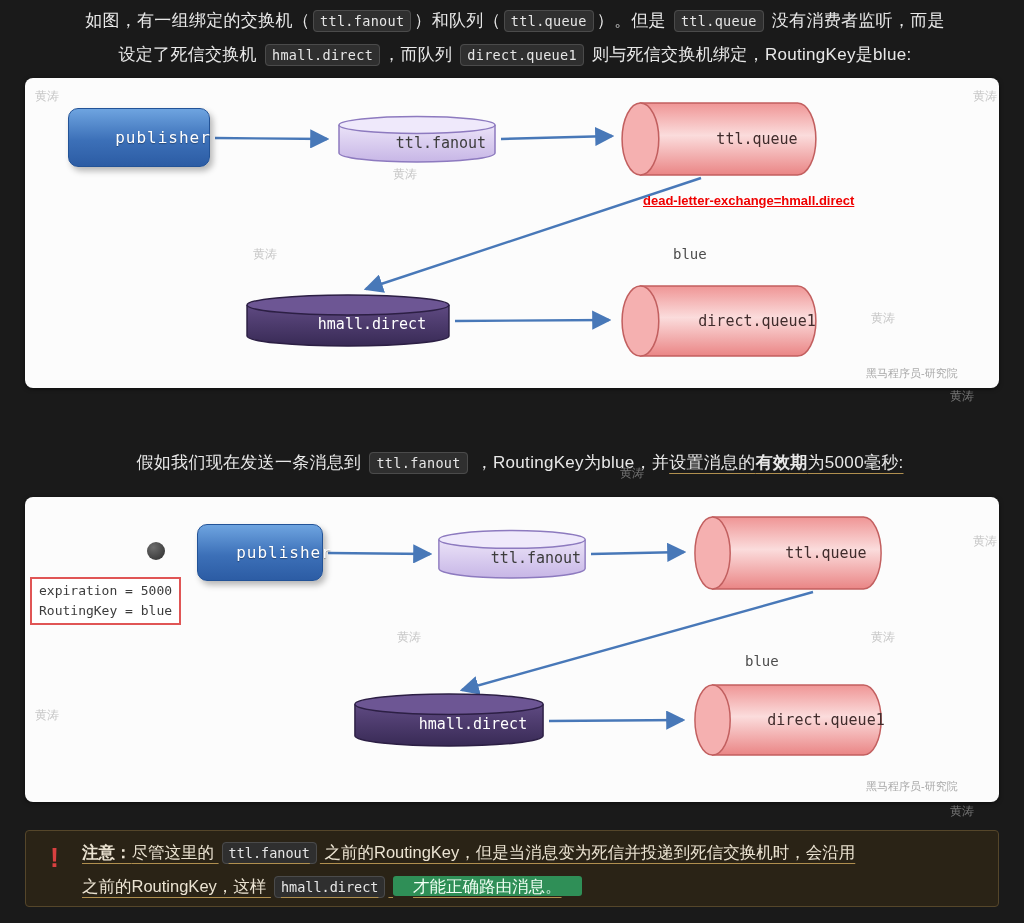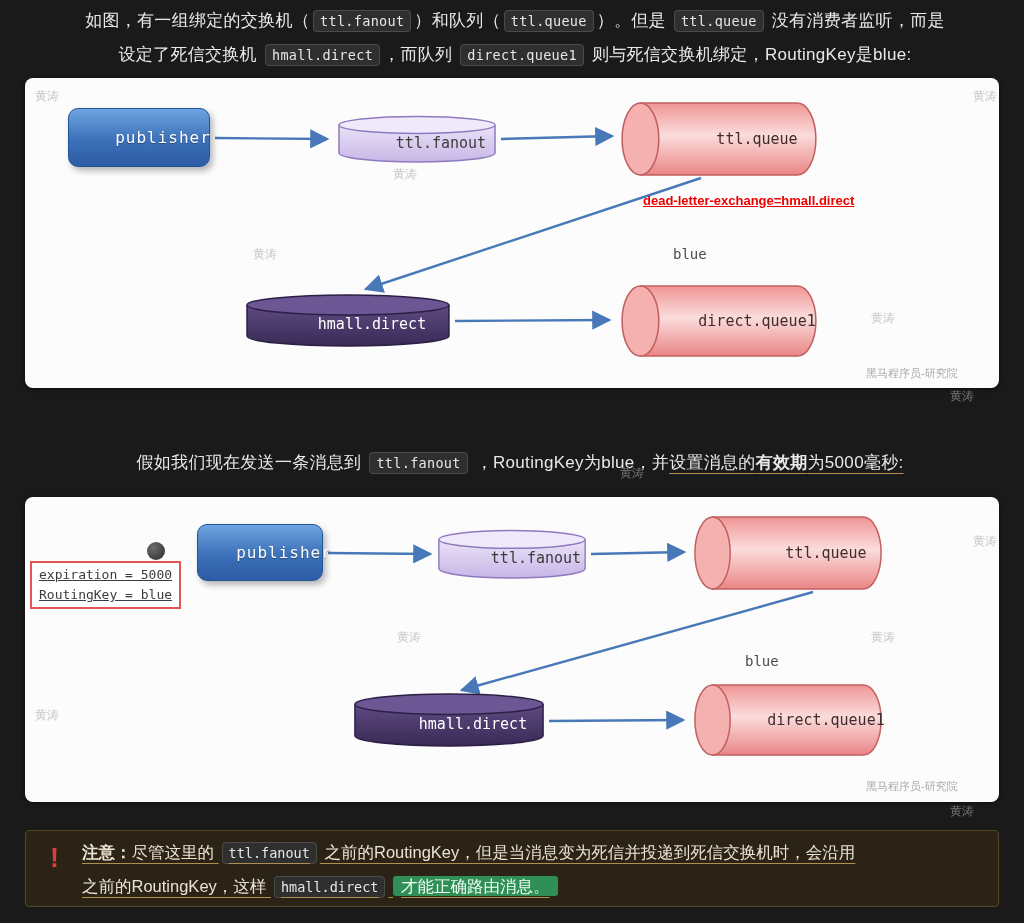--- a/index.html
+++ b/index.html
@@ -49,21 +49,21 @@
   .msg-dot { position:absolute; width:18px; height:18px; border-radius:50%;
     background:radial-gradient(circle at 35% 30%, #6d6d6d, #2c2c2c); }
   .msg-props { position:absolute; border:2px solid #e05555; background:#ffffff;
     padding:2px 7px; font-family:"DejaVu Sans Mono", monospace; font-size:13px;
     color:#3c3c3c; line-height:20px; white-space:nowrap; }
 
   .note { position:absolute; left:25px; top:830px; width:974px; height:77px;
     background:#2a2316; border:1px solid #55462a; border-radius:4px; }
   .note-icon { position:absolute; left:24px; top:12px; font-size:27px; font-weight:bold; color:#d84040; }
   .note-text { position:absolute; left:56px; top:5px; width:905px; font-size:16.5px; line-height:33px; color:#ebe3d2; }
-  .hl-green { background:#2f8f57; color:#f0fff4; padding:1px 8px; border-radius:3px; }
+  .hl-green { background:#2f8f57; color:#f0fff4; padding:1px 20px; border-radius:3px; }
 </style>
 </head>
 <body>
 
 <svg width="0" height="0" style="position:absolute" aria-hidden="true">
   <defs>
     <linearGradient id="gExLight" x1="0" y1="0" x2="0" y2="1">
       <stop offset="0%" stop-color="#ebe3f8"></stop>
         <stop offset="100%" stop-color="#c7b6e6"></stop>
     </linearGradient>
@@ -160,21 +160,21 @@
   </svg>
 
   <span class="watermark" style="left:372px; top:132px;">黄涛</span>
   <span class="watermark" style="left:846px; top:132px;">黄涛</span>
   <span class="watermark" style="left:10px; top:210px;">黄涛</span>
   <span class="watermark" style="left:948px; top:36px;">黄涛</span>
   <span class="credit" style="left:828px; top:282px;">黑马程序员-研究院</span>
 
   <div class="msg-dot" style="left:122px; top:45px;"></div>
 
-  <div class="msg-props" style="left:5px; top:64px;text-decoration:underline;">
+  <div class="msg-props" style="left:5px; top:80px;">
     <div>expiration = 5000</div>
     <div>RoutingKey = blue</div>
   </div>
 
   <div class="node publisher-node" style="left:172px; top:27px; width:126px; height:57px;">
     <span class="node-label">publisher</span>
   </div>
 
   <div class="node exch-light" style="left:412px; top:32px; width:150px; height:50px;">
     <svg class="shape" viewBox="0 0 160 48" preserveAspectRatio="none">

